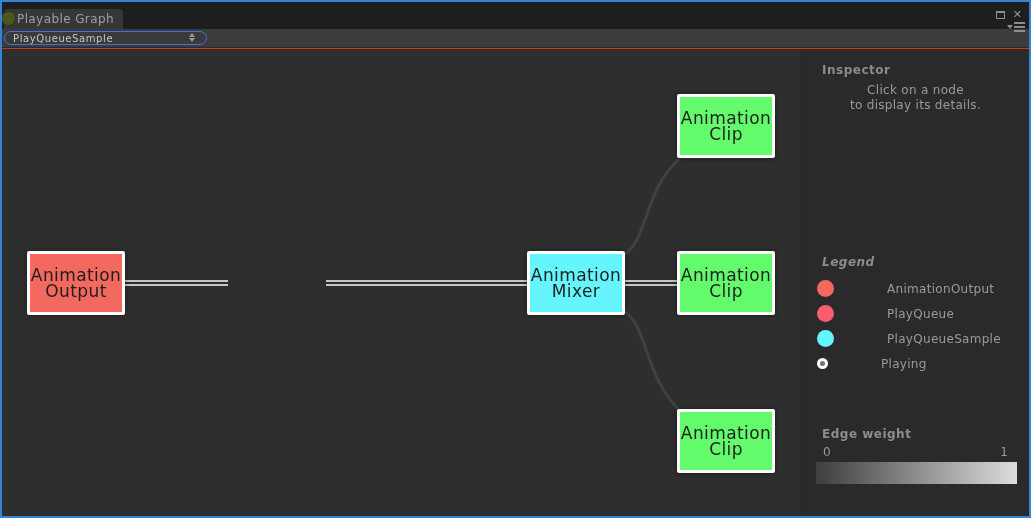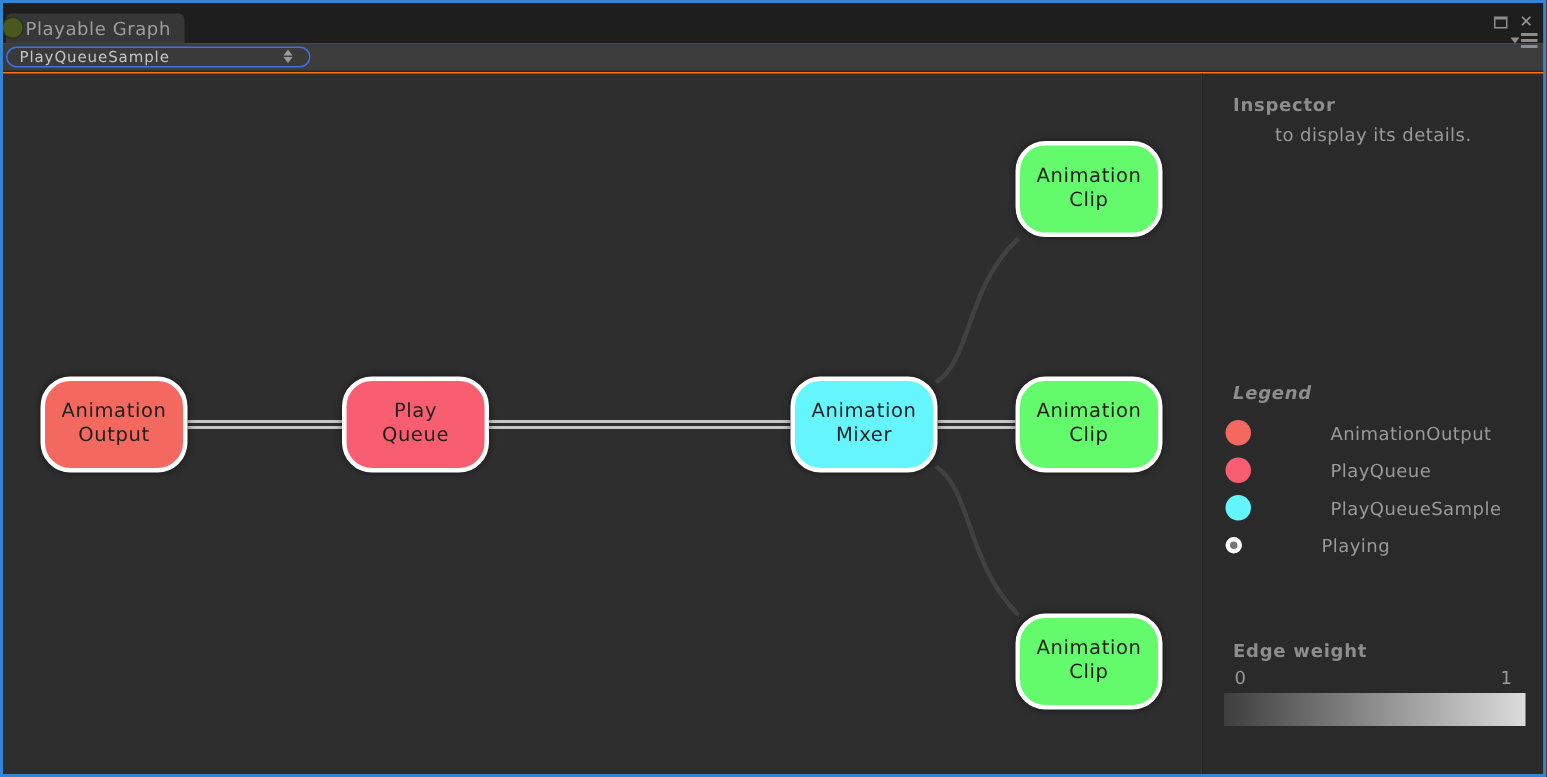--- a/index.html
+++ b/index.html
@@ -1,19 +1,19 @@
 <!DOCTYPE html>
 <html><head>
 <meta charset="utf-8">
 <style>
   html,body{margin:0;padding:0;background:#111;}
   *{box-sizing:border-box;}
   .window{
     position:relative;width:1031px;height:518px;
-    background:#f97316;border:2px solid #3585d4;
+    background:#c2410c;border:2px solid #3585d4;
     font-family:"DejaVu Sans","Liberation Sans",sans-serif;
     overflow:hidden;
   }
   
   .tab-strip{position:absolute;left:0;top:0;width:100%;height:27px;background:#1e1e1e;}
   .tab{
     position:absolute;left:2px;top:7px;height:20px;
     background:#373737;border-radius:4px 4px 0 0;
     color:#9e9e9e;font-size:12px;letter-spacing:.4px;
     padding:3px 9px 0 13px;
@@ -38,23 +38,23 @@
     letter-spacing:.6px;padding-left:8px;
   }
   .updown{position:absolute;right:11px;top:1px;display:flex;flex-direction:column;gap:1px;align-items:center;}
   .tri-up{width:0;height:0;border-left:3px solid transparent;border-right:3px solid transparent;border-bottom:4px solid #9a9a9a;}
   .tri-down{width:0;height:0;border-left:3px solid transparent;border-right:3px solid transparent;border-top:4px solid #9a9a9a;}
   
   .main{position:absolute;left:0;top:47px;right:0;bottom:0;display:flex;}
   .graph-area{width:799px;position:relative;background:#2e2e2e;overflow:hidden;}
   .edges-svg{position:absolute;left:0;top:0;}
   .node{
-    position:absolute;width:98px;height:64px;border:3px solid #fff;border-radius:20px;
+    position:absolute;width:98px;height:64px;border:3px solid #fff;border-radius:2px;
     display:flex;align-items:center;justify-content:center;text-align:center;
-    color:#1f1f1f;font-size:13px;line-height:16px;letter-spacing:.4px;
+    color:#1f1f1f;font-size:17px;line-height:16px;letter-spacing:.4px;
     white-space:pre-line;box-shadow:0 0 5px rgba(0,0,0,.45);
   }
   .n-output{left:25px;top:202px;}
   .n-queue{left:226px;top:202px;}
   .n-mixer{left:525px;top:202px;}
   .n-clip-top{left:675px;top:45px;}
   .n-clip-mid{left:675px;top:202px;}
   .n-clip-bot{left:675px;top:360px;}
   
   .right-panel{flex:1;position:relative;background:#2a2a2a;border-left:1px solid #242424;color:#9a9a9a;}
@@ -122,35 +122,34 @@
           <line x1="324" y1="236" x2="525" y2="236" stroke-width="2" stroke="#c6c6c6"></line>
         </g>
         <g>
           <line x1="623" y1="232" x2="675" y2="232" stroke-width="2" stroke="#c6c6c6"></line>
           <line x1="623" y1="236" x2="675" y2="236" stroke-width="2" stroke="#c6c6c6"></line>
         </g>
       </svg>
 
       <div class="node n-output" style="background: rgb(244, 105, 95);">Animation
 Output</div>
-      <div class="node n-queue" style="background: rgb(249, 94, 112);">Play
-Queue</div>
       <div class="node n-mixer" style="background: rgb(100, 246, 252);">Animation
 Mixer</div>
       <div class="node n-clip-top" style="background: rgb(99, 250, 107);">Animation
 Clip</div>
       <div class="node n-clip-mid" style="background: rgb(99, 250, 107);">Animation
 Clip</div>
       <div class="node n-clip-bot" style="background: rgb(99, 250, 107);">Animation
 Clip</div>
     </div>
 
     <div class="right-panel">
       <div class="panel-title inspector-title">Inspector</div>
       <div class="inspector-hint">
+        <div>Click on a node</div>
         <div>to display its details.</div>
       </div>
 
       <div class="panel-title legend-title">Legend</div>
       <div class="legend-list">
         <div class="legend-item">
           <div class="legend-dot" style="background: rgb(244, 105, 95);"></div>
           <div class="legend-label">AnimationOutput</div>
         </div>
         <div class="legend-item">

